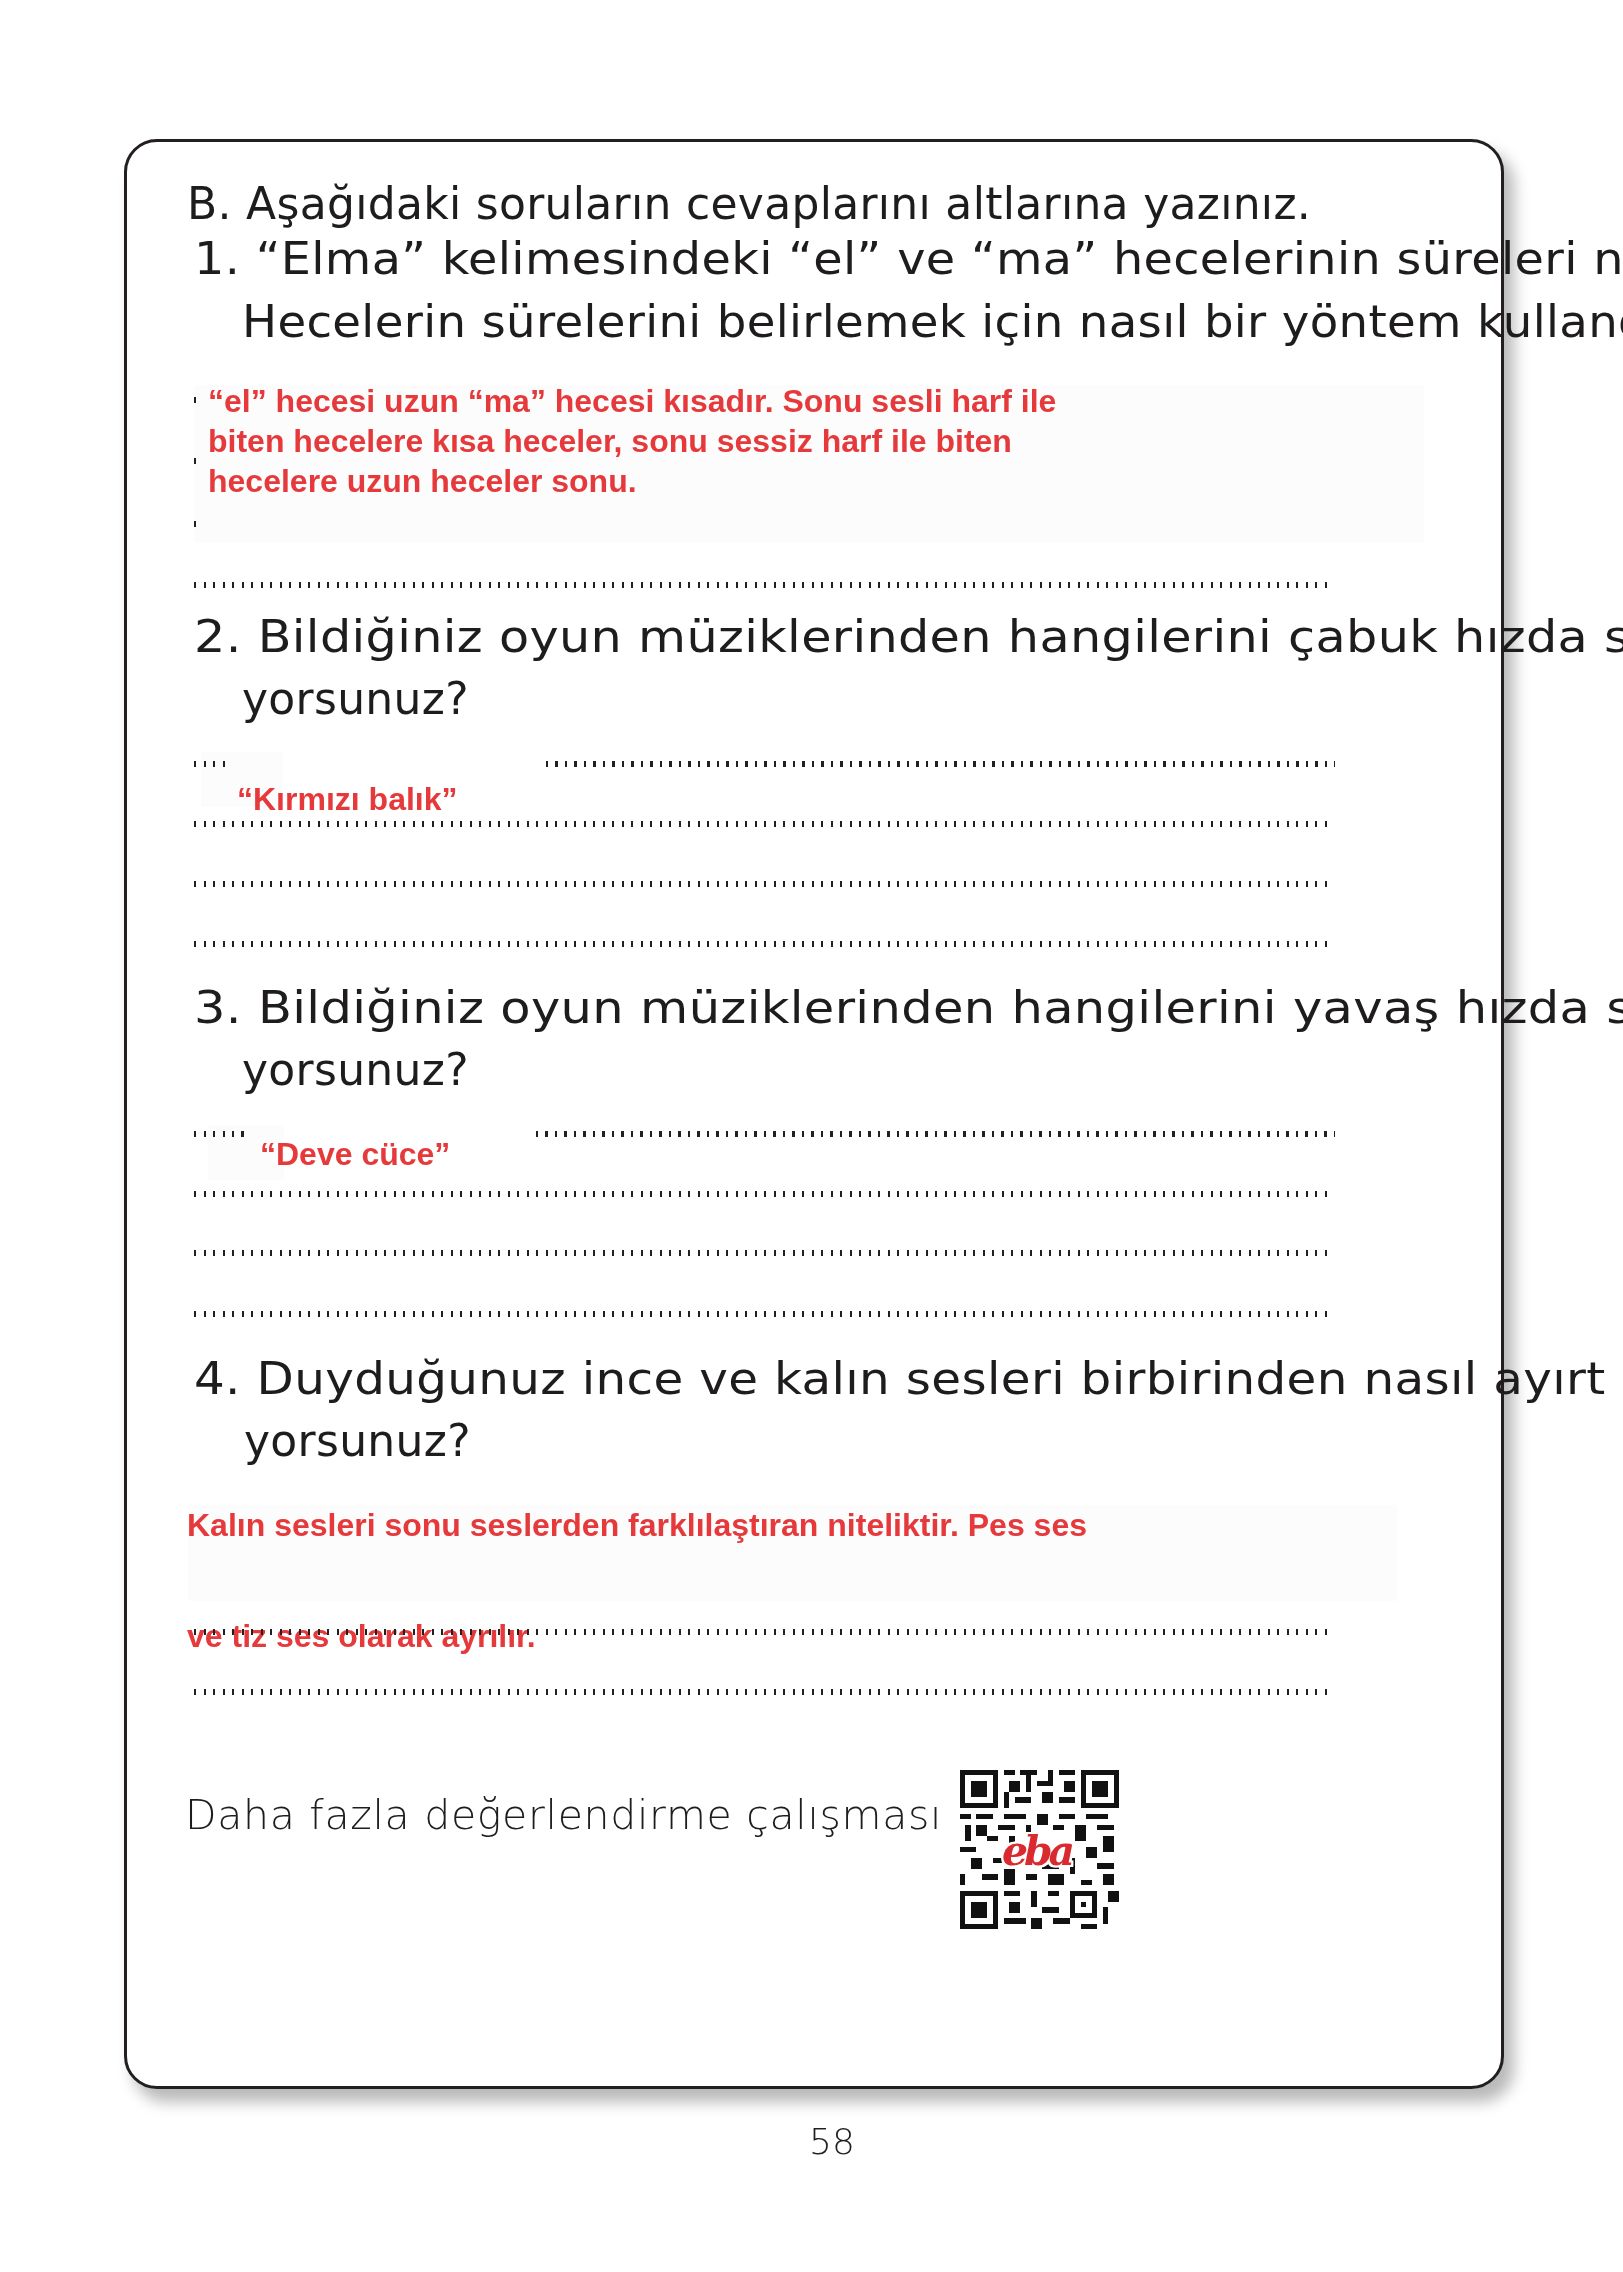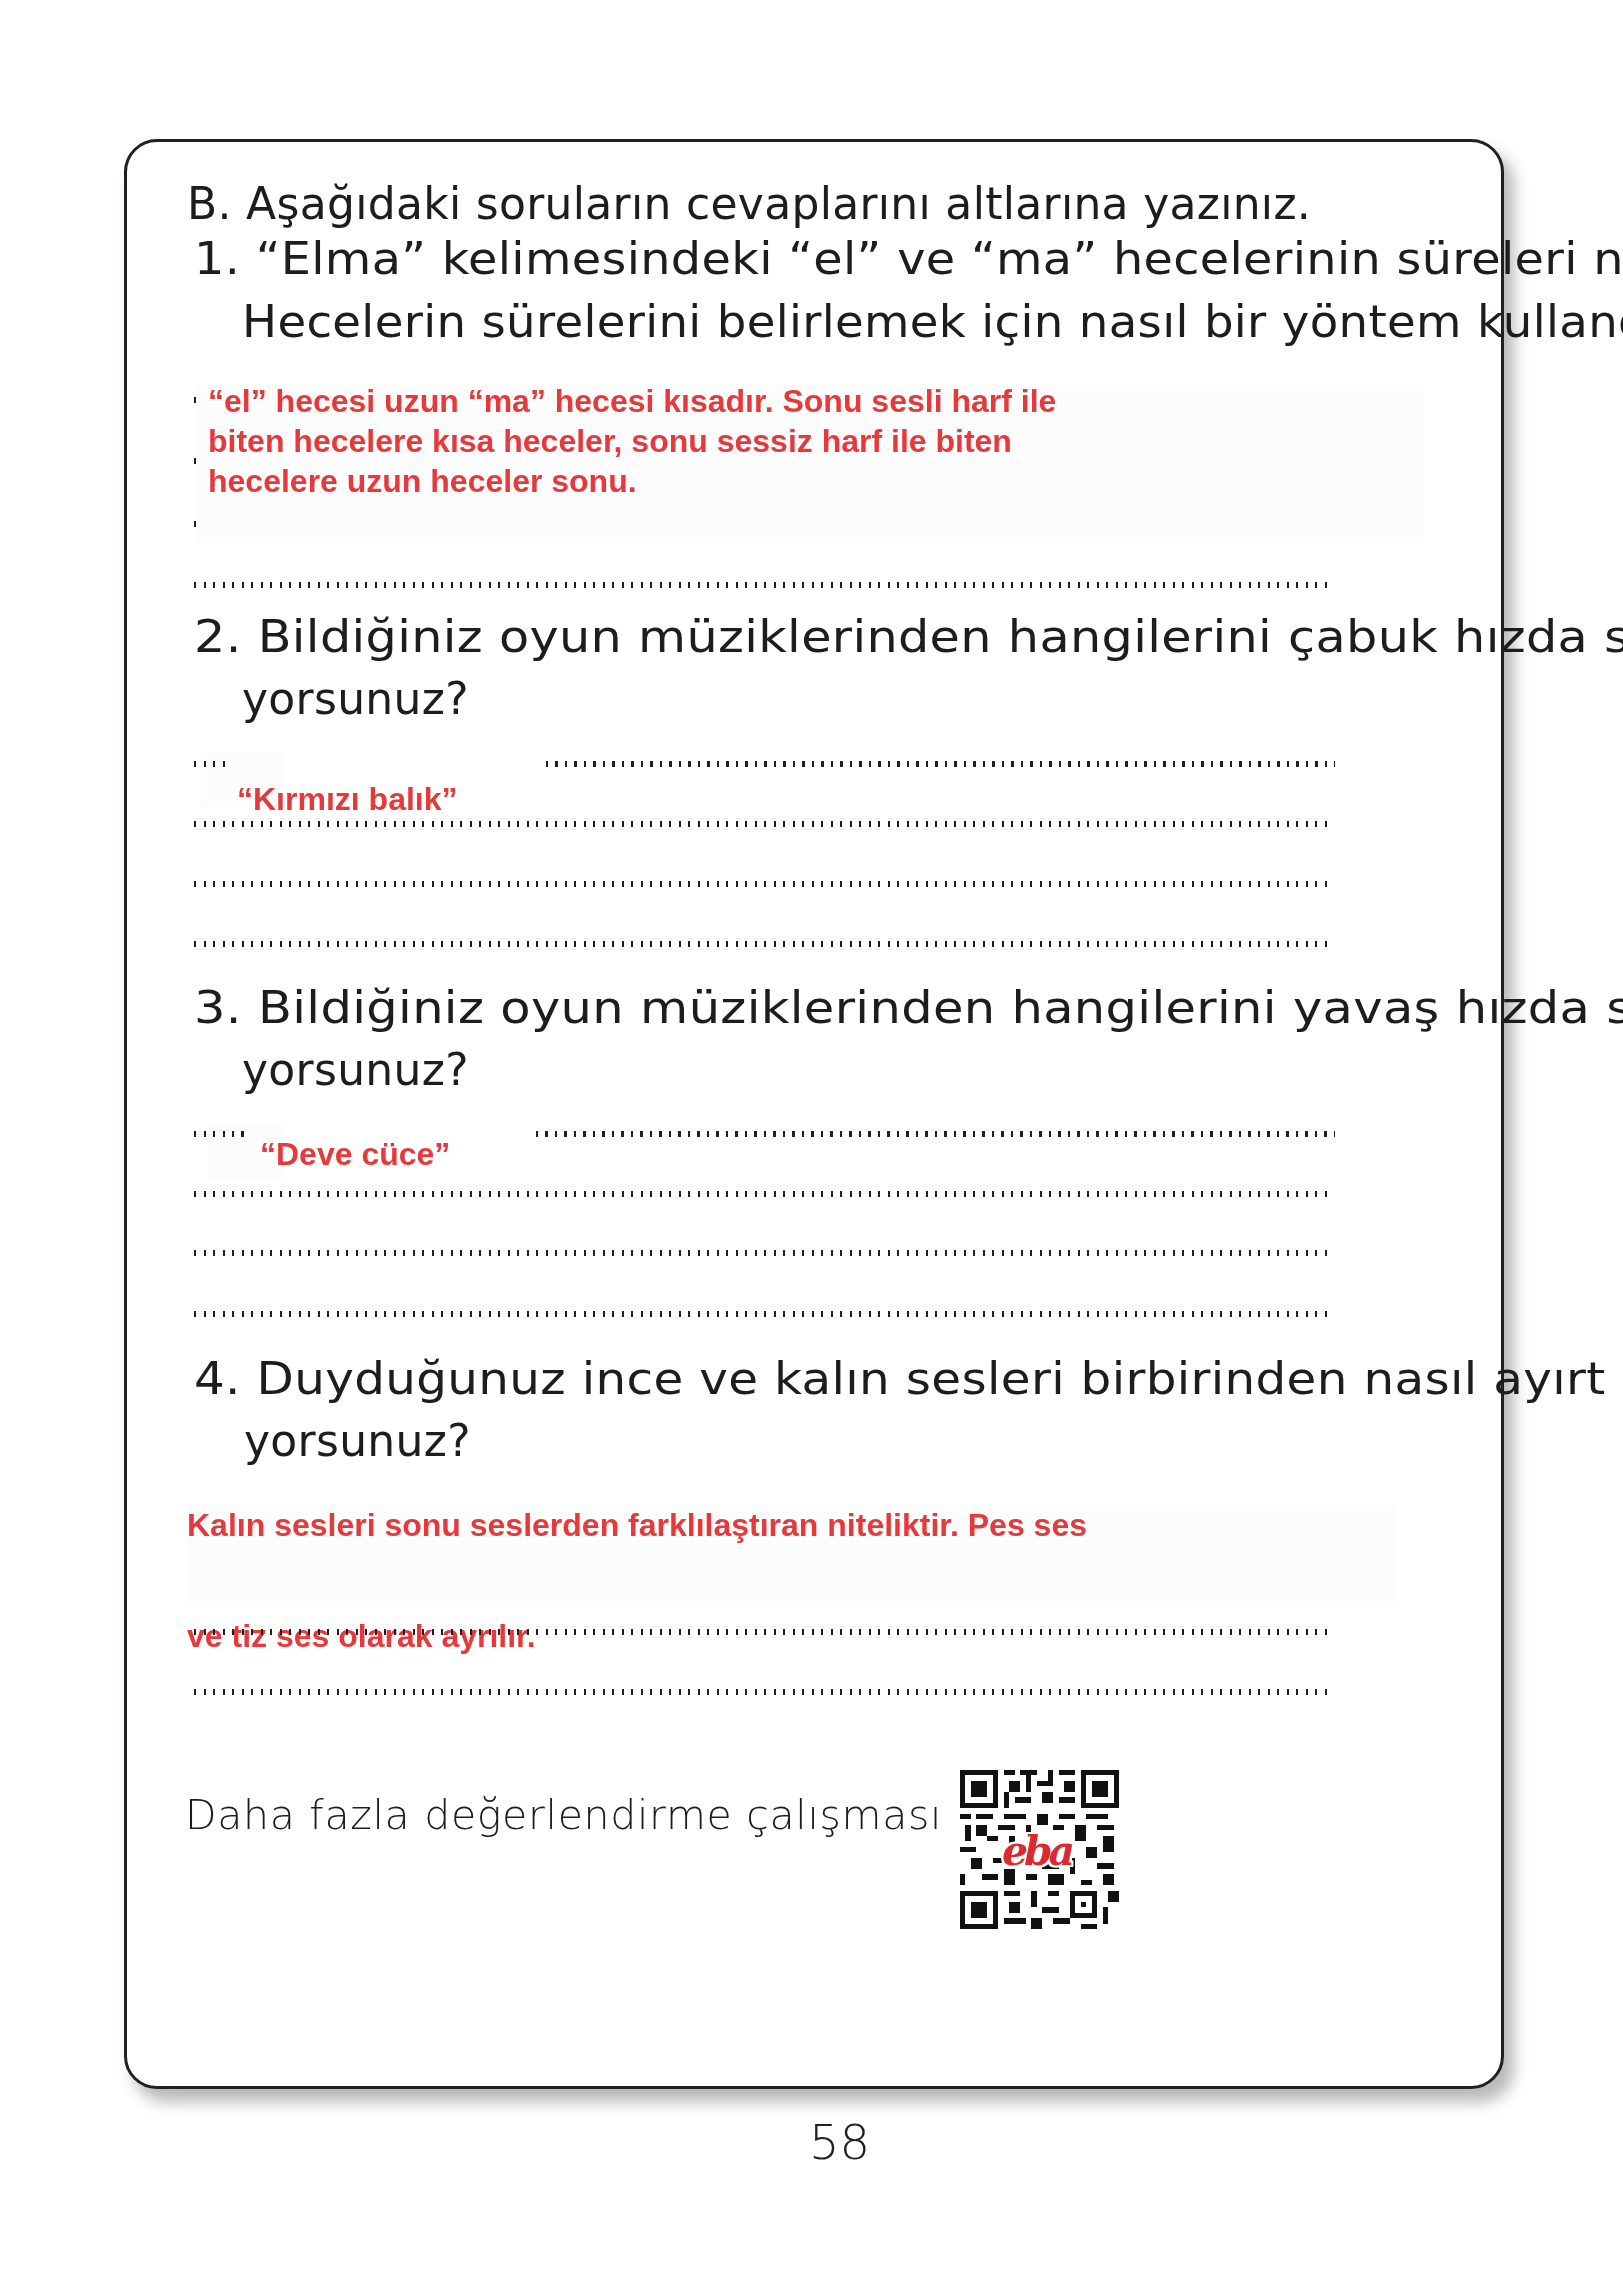--- a/index.html
+++ b/index.html
@@ -40,21 +40,21 @@
   .eba-logo {
     position: absolute; left: 978px; top: 1829px; width: 117px; height: 44px;
     font-family: "DejaVu Serif", serif; font-style: italic; font-weight: bold;
     font-size: 41px; line-height: 44px; color: #d92b2f; text-align: center;
     text-shadow: -2.1px 0 #fff, 2.1px 0 #fff, 0 -2.1px #fff, 0 2.1px #fff, -2.1px -2.1px #fff, 2.1px 2.1px #fff, -2.1px 2.1px #fff, 2.1px -2.1px #fff;
     letter-spacing: -4.1px;
   }
 
   .page-num {
     position: absolute; left: 809px; top: 2118px; font-family: "DejaVu Sans", sans-serif;
-    font-weight: 200; font-size: 48px; line-height: 48px; color: #231f20;
+    font-weight: 200; font-size: 36px; line-height: 48px; color: #231f20;
   }
 </style>
 </head>
 <body>
 
 <div class="card"></div>
 
 <div class="q-line" style="left:187px; top:166px;margin-top:8px;">B. Aşağıdaki soruların cevaplarını altlarına yazınız.</div>
 
 <div class="q-line" style="left:194px; top:229px; transform:scale(1.085,1);">1. “Elma” kelimesindeki “el” ve “ma” hecelerinin süreleri nasıldır?</div>

